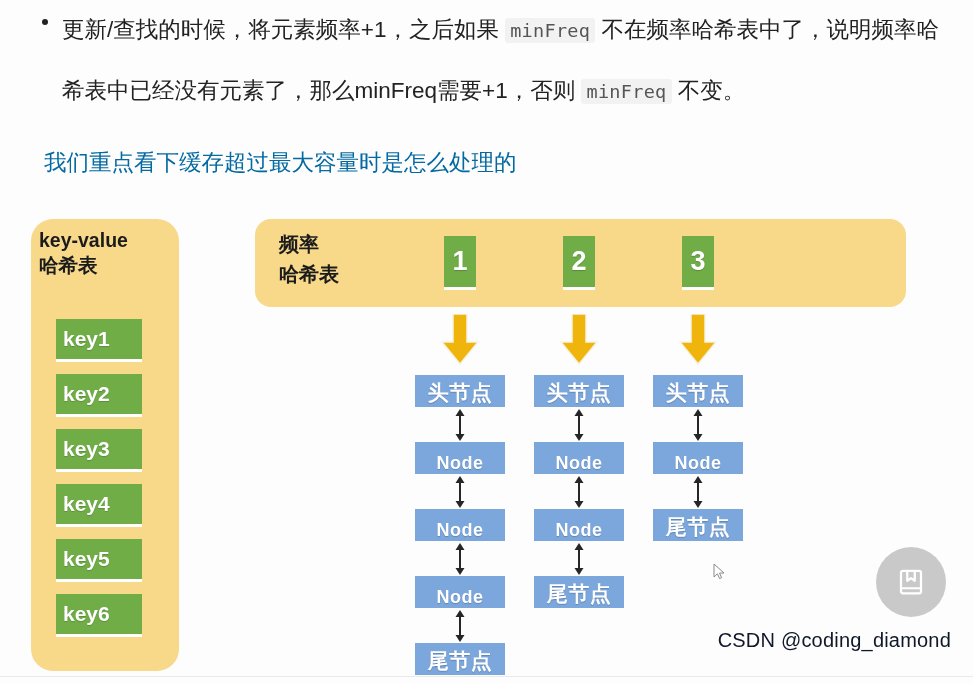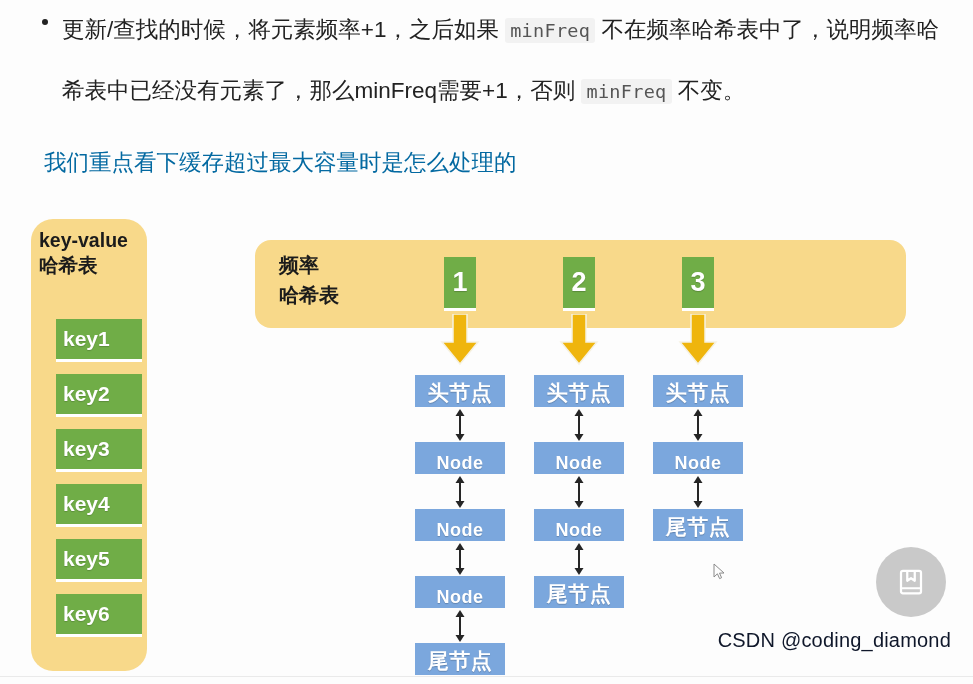--- a/index.html
+++ b/index.html
@@ -69,21 +69,21 @@
     top: 212px;
     width: 973px;
     height: 460px;
   }
 
   
   .kv-panel {
     position: absolute;
     left: 31px;
     top: 7px;
-    width: 116px;
+    width: 148px;
     height: 452px;
     background: #f8d98a;
     border-radius: 22px;
     box-sizing: border-box;
   }
   .kv-title {
     position: absolute;
     left: 8px;
     top: 9px;
     width: 120px;
@@ -117,21 +117,20 @@
 
   
   .freq-panel {
     position: absolute;
     left: 255px;
     top: 7px;
     width: 651px;
     height: 88px;
     background: #f8d98a;
     border-radius: 16px;
-    margin-top: 21px;
   }
   .freq-title {
     position: absolute;
     left: 24px;
     top: 10px;
     font-size: 20px;
     font-weight: 700;
     line-height: 30px;
     color: #1b1b1b;
   }

